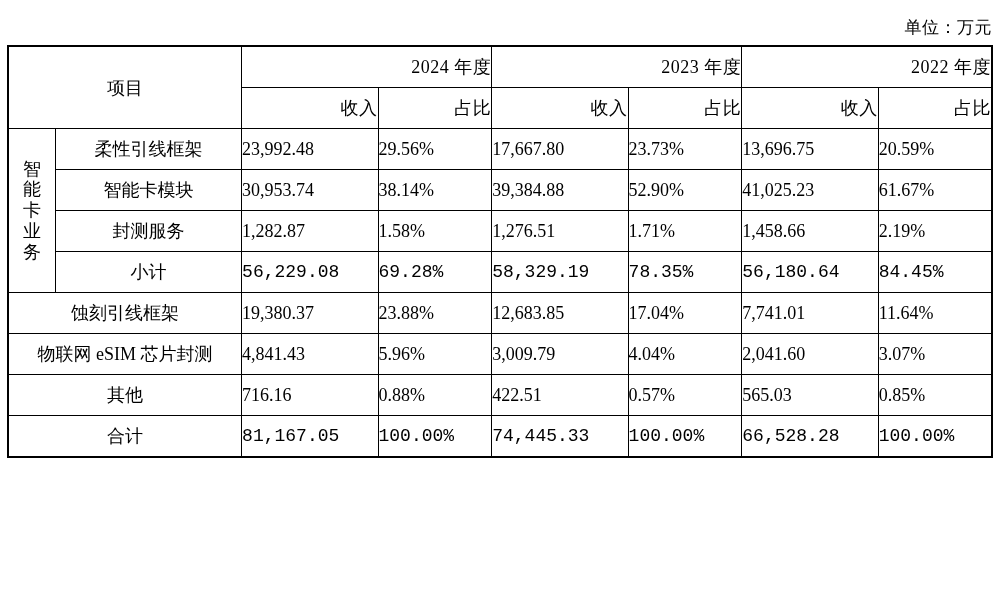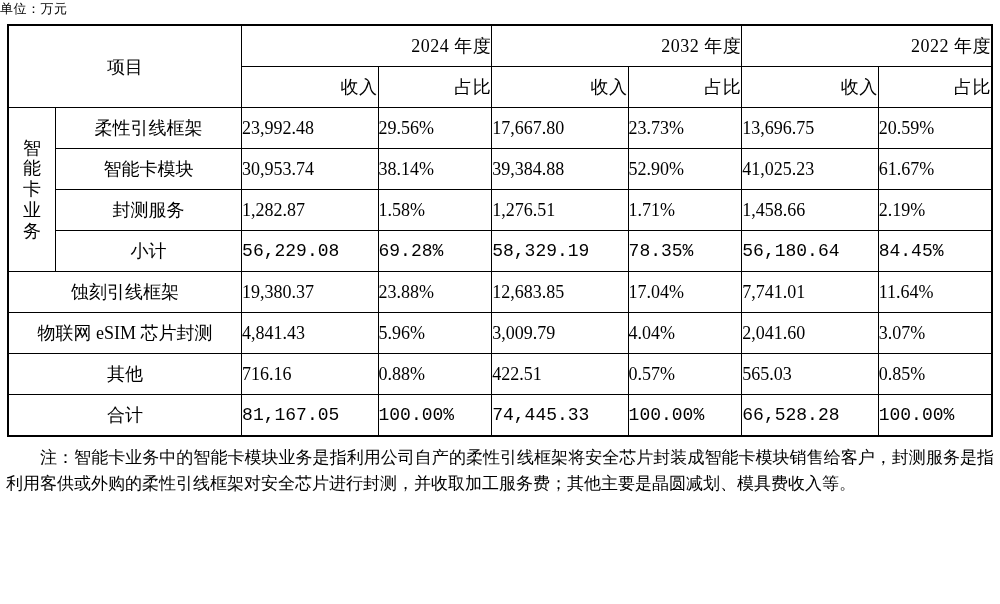--- a/index.html
+++ b/index.html
@@ -16,23 +16,23 @@
     overflow: hidden;
   }
   .page {
     width: 1000px;
     height: 604px;
     box-sizing: border-box;
     padding: 0;
     position: relative;
   }
   .unit-line {
-    text-align: left;
-    font-size: 13px;
-    padding: 0 8px 6px 0;
+    text-align: right;
+    font-size: 17px;
+    padding: 16px 8px 6px 0;
     letter-spacing: 0.5px;
   }
   table.fin {
     border-collapse: collapse;
     width: 986px;
     margin: 0 auto;
     table-layout: fixed;
   }
   table.fin td, table.fin th {
     border: 1px solid #000000;
@@ -116,21 +116,21 @@
       <col class="c-pct">
       <col class="c-rev">
       <col class="c-pct">
       <col class="c-rev">
       <col class="c-pct">
     </colgroup>
     <thead>
       <tr>
         <td class="hdr-item" colspan="2" rowspan="2">项目</td>
         <td class="hdr" colspan="2">2024 年度</td>
-        <td class="hdr" colspan="2">2032 年度</td>
+        <td class="hdr" colspan="2">2023 年度</td>
         <td class="hdr" colspan="2">2022 年度</td>
       </tr>
       <tr>
         <td class="hdr">收入</td>
         <td class="hdr">占比</td>
         <td class="hdr">收入</td>
         <td class="hdr">占比</td>
         <td class="hdr">收入</td>
         <td class="hdr">占比</td>
       </tr>
@@ -208,15 +208,14 @@
           <td class="num bold">81,167.05</td>
           <td class="num bold">100.00%</td>
           <td class="num bold">74,445.33</td>
           <td class="num bold">100.00%</td>
           <td class="num bold">66,528.28</td>
           <td class="num bold">100.00%</td>
         </tr>
       </tbody>
   </table>
 
-  <div class="note"><span class="indent"></span><span>注：智能卡业务中的智能卡模块业务是指利用公司自产的柔性引线框架将安全芯片封装成智能卡模块销售给客户，封测服务是指利用客供或外购的柔性引线框架对安全芯片进行封测，并收取加工服务费；其他主要是晶圆减划、模具费收入等。</span></div>
 
 </div>
 
 </body></html>

